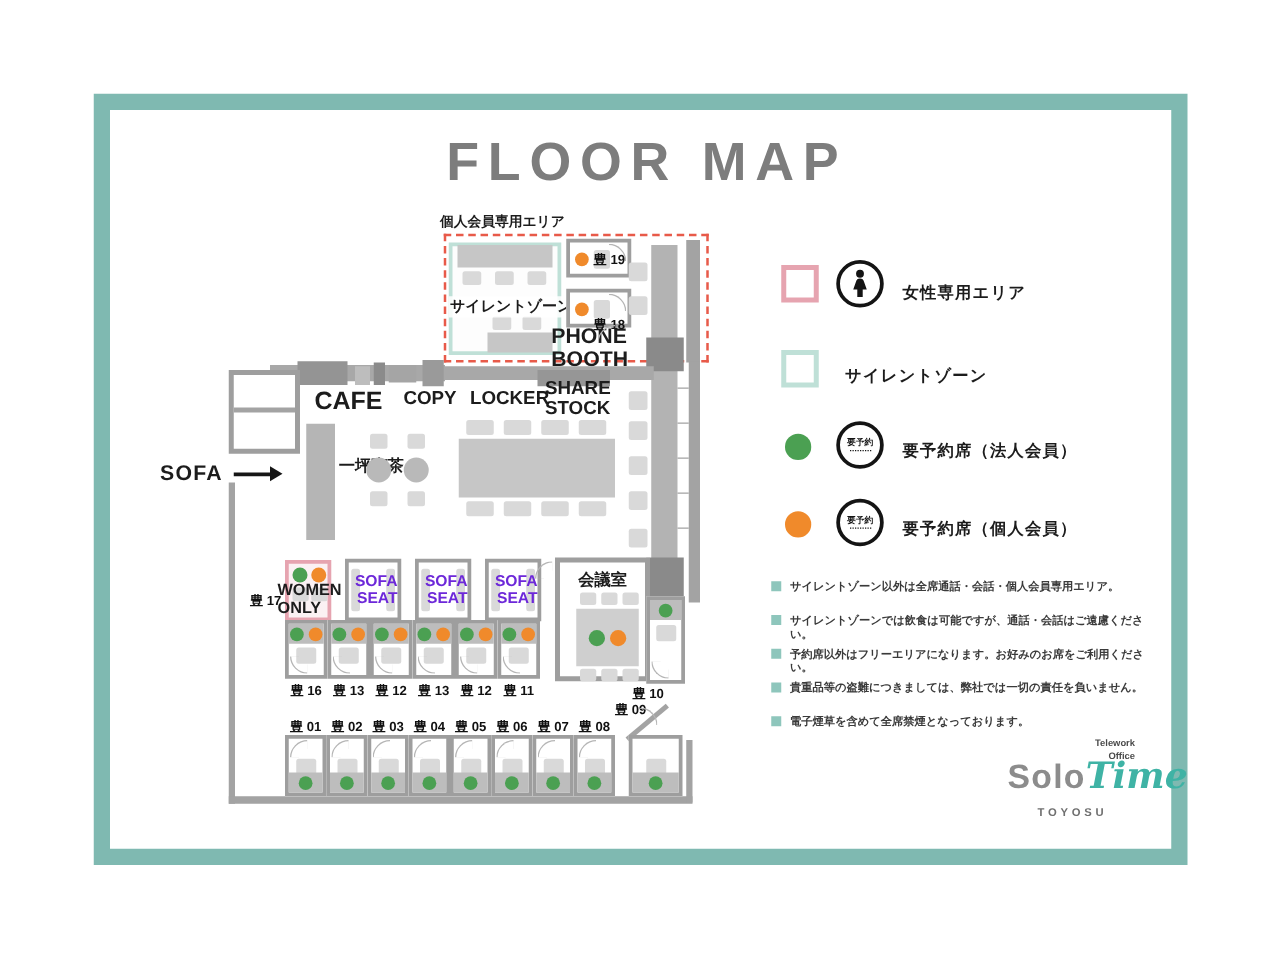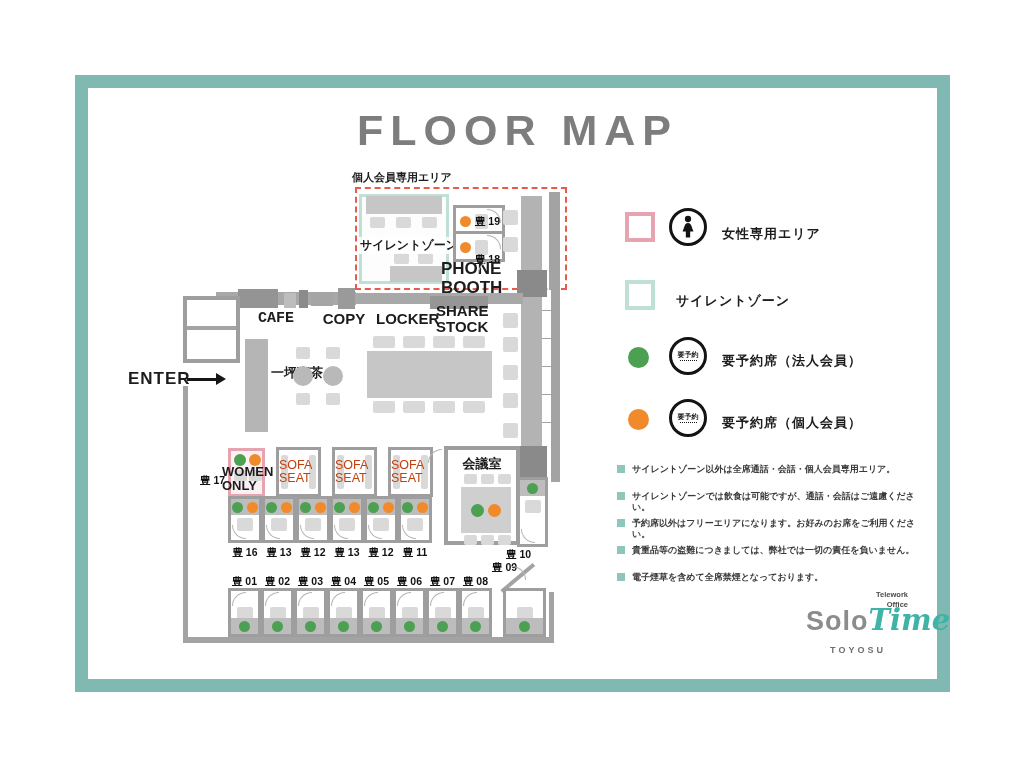--- a/index.html
+++ b/index.html
@@ -58,21 +58,21 @@
   .brand .solo { font-size:27px; font-weight:bold; color:#8c8c8c; letter-spacing:1px; }
   .brand .time { font-size:29px; font-weight:bold; font-style:italic; color:var(--brand-teal,#3fb3a5);
     font-family:"DejaVu Serif","Liberation Serif",serif; }
   .toyosu { position:absolute; left:806px; top:645px; width:104px; text-align:center;
     font-size:9px; font-weight:bold; letter-spacing:3px; color:#6f6f6f; }
   
   .arrow { position:absolute; left:187px; top:378px; width:30px; height:3px; background:#161616; }
   .arrow:after { content:""; position:absolute; right:-9px; top:-5px; border-left:10px solid #161616;
     border-top:6.5px solid transparent; border-bottom:6.5px solid transparent; }
   .sofa-lbl { position:absolute; inset:0; display:flex; align-items:center; justify-content:center;
-    text-align:left; font-weight:normal; font-size:12.5px; line-height:1.08; color:#c2410c; }
+    text-align:right; font-weight:bold; font-size:12.5px; line-height:1.08; color:#6d28d9; }
   .woman-svg { width:26px; height:26px; }
 </style>
 </head>
 <body>
 
 <div class="frame"></div>
 <div class="title">FLOOR MAP</div>
 
 <div class="lbl" style="left:352px;top:170px;font-size:11px;">個人会員専用エリア</div>
 <div class="red-zone"></div>
@@ -81,21 +81,21 @@
   <div class="desk" style="left:4px;top:-1px;width:76px;height:18px;"></div>
   <div class="furn" style="left:8px;top:20px;width:15px;height:11px;"></div>
   <div class="furn" style="left:34px;top:20px;width:15px;height:11px;"></div>
   <div class="furn" style="left:60px;top:20px;width:15px;height:11px;"></div>
   <div class="furn" style="left:32px;bottom:17px;width:15px;height:11px;"></div>
   <div class="furn" style="left:56px;bottom:17px;width:15px;height:11px;"></div>
   <div class="desk" style="left:28px;bottom:-1px;width:52px;height:16px;"></div>
   <div class="lbl" style="left:-3px;top:40px;font-size:12px;background:rgba(255,255,255,.85);padding:0 1px;">サイレントゾーン</div>
 </div>
 
-<div class="room" style="left:453px;top:205px;width:52px;height:31px;">
+<div class="room" style="left:453px;top:191px;width:52px;height:31px;">
   <span class="dot o" style="position:absolute;left:4px;top:8px;"></span>
   <div class="furn" style="left:19px;top:6px;width:13px;height:15px;"></div>
   <i class="arc r90" style="right:1px;top:1px;"></i>
   <span class="seat-lbl" style="right:2px;top:7px;">豊 19</span>
 </div>
 <div class="room" style="left:453px;top:231px;width:52px;height:31px;">
   <span class="dot o" style="position:absolute;left:4px;top:8px;"></span>
   <div class="furn" style="left:19px;top:6px;width:13px;height:15px;"></div>
   <i class="arc r90" style="right:1px;top:1px;"></i>
   <span class="seat-lbl" style="right:2px;top:7px;margin-top:12px;">豊 18</span>
@@ -123,32 +123,32 @@
 
 <div class="wall" style="left:216px;top:292px;width:140px;height:13px;background:#a8a8a8;"></div>
 <div class="wall" style="left:238px;top:289px;width:40px;height:19px;background:#949494;"></div>
 <div class="wall" style="left:284px;top:293px;width:12px;height:15px;background:#bdbdbd;"></div>
 <div class="wall" style="left:299px;top:290px;width:9px;height:18px;background:#8b8b8b;"></div>
 <div class="wall" style="left:311px;top:292px;width:22px;height:14px;background:#a5a5a5;"></div>
 <div class="wall" style="left:338px;top:288px;width:17px;height:21px;background:#9a9a9a;"></div>
 <div class="wall" style="left:356px;top:293px;width:167px;height:11px;background:#a8a8a8;"></div>
 <div class="wall" style="left:430px;top:296px;width:58px;height:13px;background:#969696;"></div>
 
-<div class="lbl" style="left:246px;top:310px;width:60px;font-size:15px;text-align:center;font-family:Liberation Mono, monospace;">CAFE</div>
+<div class="lbl" style="left:246px;top:310px;width:60px;font-size:20px;text-align:right;">CAFE</div>
 <div class="lbl" style="left:318px;top:310px;width:52px;font-size:15px;text-align:center;">COPY</div>
 <div class="lbl" style="left:376px;top:310px;width:60px;font-size:15px;text-align:center;">LOCKER</div>
 <div class="lbl" style="left:436px;top:303px;width:52px;font-size:15px;line-height:1.05;white-space:normal;text-align:left;">SHARE STOCK</div>
 
 <div class="room4" style="left:183px;top:296px;width:57px;height:67px;">
   <div class="wall" style="left:0;right:0;top:26px;height:4px;"></div>
 </div>
 <div class="wall" style="left:183px;top:386px;width:5px;height:257px;"></div>
 <div class="wall" style="left:183px;top:637px;width:371px;height:6px;"></div>
 <div class="wall" style="left:549px;top:592px;width:5px;height:50px;"></div>
-<div class="lbl" style="left:128px;top:369px;font-size:17px;letter-spacing:1px;">ENTER</div>
+<div class="lbl" style="left:128px;top:369px;font-size:17px;letter-spacing:1px;">SOFA</div>
 <div class="arrow"></div>
 
 <div class="wall" style="left:245px;top:339px;width:23px;height:93px;background:#b5b5b5;"></div>
 <div class="lbl" style="left:271px;top:364px;font-size:13px;">一坪喫茶</div>
 
 <div class="furn" style="left:296px;top:347px;width:14px;height:12px;"></div>
 <div class="furn" style="left:326px;top:347px;width:14px;height:12px;"></div>
 <div class="abs" style="left:293px;top:366px;width:20px;height:20px;border-radius:50%;background:#b9b9b9;"></div>
 <div class="abs" style="left:323px;top:366px;width:20px;height:20px;border-radius:50%;background:#b9b9b9;"></div>
 <div class="furn" style="left:296px;top:393px;width:14px;height:12px;"></div>

